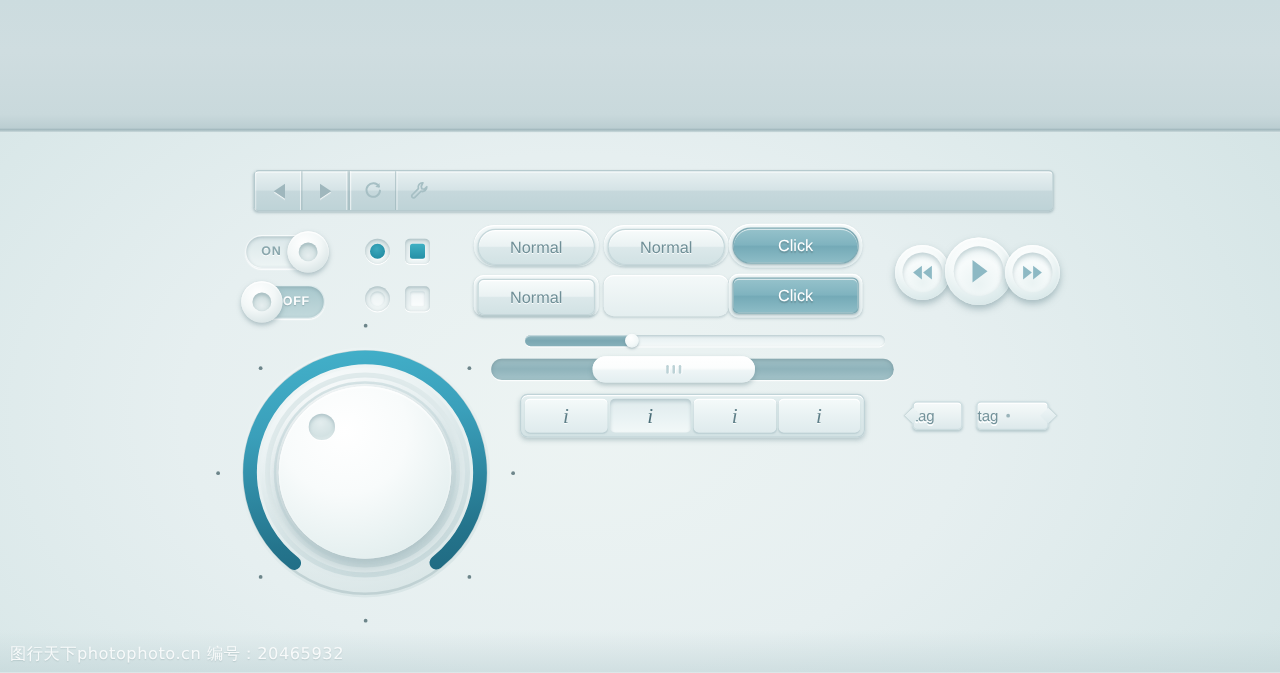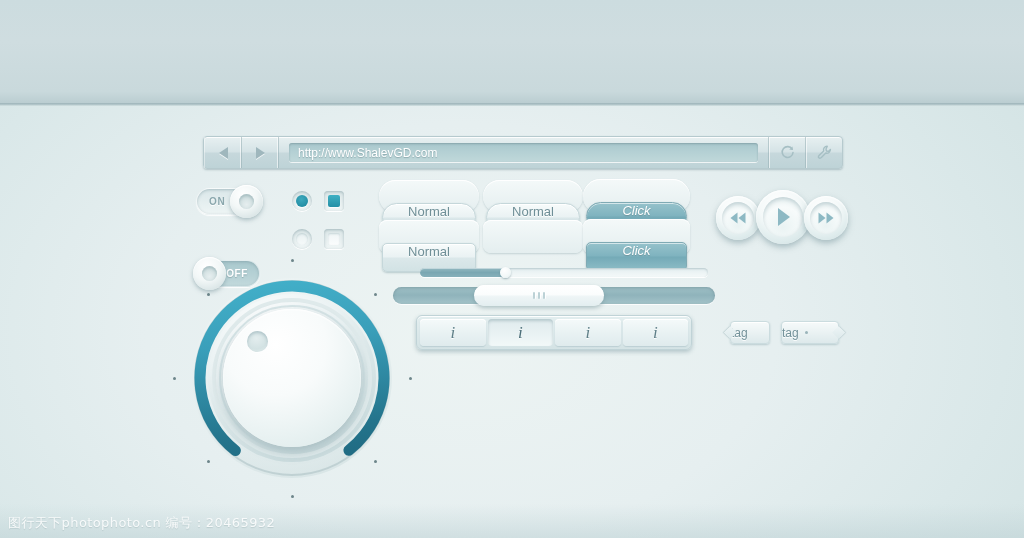--- a/index.html
+++ b/index.html
@@ -139,39 +139,38 @@
     box-shadow:0 1px 1px rgba(255,255,255,.8);
   }
   .chk.unchecked:after{
     background:linear-gradient(180deg,#eff5f6 0%,#fbfdfd 100%);
     box-shadow:inset 0 1px 2px rgba(140,168,174,.4);
   }
 
   
   .btn{
     position:absolute;height:29px;width:94px;
-    display:flex;align-items:flex-start;justify-content:center;
-    font-size:13px;cursor:pointer;box-sizing:border-box;margin-top:20px;
+    display:flex;align-items:center;justify-content:center;
+    font-size:13px;cursor:pointer;box-sizing:border-box;
   }
   .btn.pill{border-radius:15px;}
   .btn.rect{border-radius:5px;}
   .btn.light{
     background:linear-gradient(180deg,#f7fbfb 0%,#eaf2f3 48%,#dbe8ea 52%,#d2e2e4 100%);
     box-shadow:0 1px 2px rgba(120,150,158,.45), inset 0 1px 0 rgba(255,255,255,1);
     border:1px solid #c5d7da;
     color:#6f8f97;
     text-shadow:0 1px 0 rgba(255,255,255,.95);
   }
   .btn.teal{
     background:linear-gradient(180deg,#96c2cb 0%,#7fb3bf 48%,#74aab7 52%,#8dbcc6 100%);
     box-shadow:0 1px 2px rgba(100,132,140,.5), inset 0 1px 0 rgba(255,255,255,.6);
     border:1px solid #7faab4;
     color:#ffffff;
     text-shadow:0 1px 1px rgba(90,120,128,.55);
-    font-style:italic;
   }
   .btn-wrap{
     position:absolute;border-radius:18px;
     background:linear-gradient(180deg,#f4f9f9 0%,#e4eeef 100%);
     box-shadow:0 1px 2px rgba(120,150,158,.35), inset 0 1px 0 rgba(255,255,255,1);
   }
   .btn-wrap.rectwrap{border-radius:8px;}
 
   
   .media{
@@ -296,43 +295,40 @@
   <div class="bg-main"></div>
   <div class="bg-bottomband"></div>
 
   <div class="browserbar">
     <div class="nav-btn">
       <span class="tri tri-left"></span>
     </div>
     <div class="nav-btn">
       <span class="tri tri-right"></span>
     </div>
-    <div class="urlfield">
-      <span>http://www.ShalevGD.com</span>
-    </div>
     <div class="icon-btn">
       <svg width="17" height="17" viewBox="0 0 17 17">
         <path d="M13.2 5.2 A5.4 5.4 0 1 0 14 8.5" fill="none" stroke="#a6bfc4" stroke-width="1.6" stroke-linecap="round"></path>
         <path d="M13.6 2.4 L13.6 5.9 L10.2 5.5 Z" fill="#a6bfc4"></path>
       </svg>
     </div>
     <div class="icon-btn">
       <svg width="17" height="17" viewBox="0 0 17 17">
         <path d="M11.3 2.3a3.5 3.5 0 0 0-3.6 4.6L3 11.6a1.5 1.5 0 1 0 2.1 2.1l4.7-4.7a3.5 3.5 0 0 0 4.6-3.6l-2 2-2-.4-.4-2z" fill="none" stroke="#a6bfc4" stroke-width="1.4" stroke-linejoin="round"></path>
       </svg>
     </div>
   </div>
 
   <div class="toggle on" style="left:196px;top:188px;">
     <div class="track">
       <span class="lbl">ON</span>
     </div>
     <div class="knob"></div>
   </div>
-  <div class="toggle off" style="left:196px;top:228px;margin-top:32px;">
+  <div class="toggle off" style="left:196px;top:228px;">
     <div class="track">
       <span class="lbl">OFF</span>
     </div>
     <div class="knob"></div>
   </div>
 
   <div class="rad checked" style="left:292px;top:191px;"></div>
   <div class="chk checked" style="left:324px;top:191px;"></div>
   <div class="rad unchecked" style="left:292px;top:229px;"></div>
   <div class="chk unchecked" style="left:324px;top:229px;"></div>

